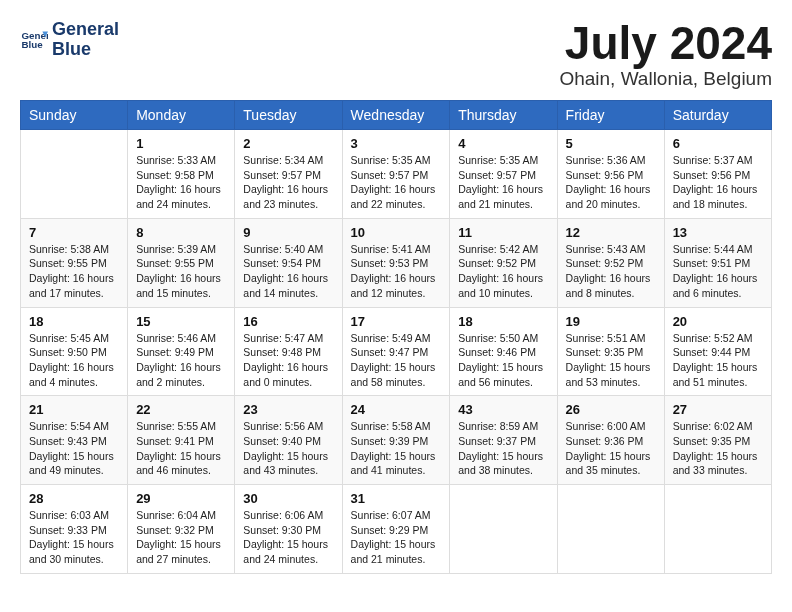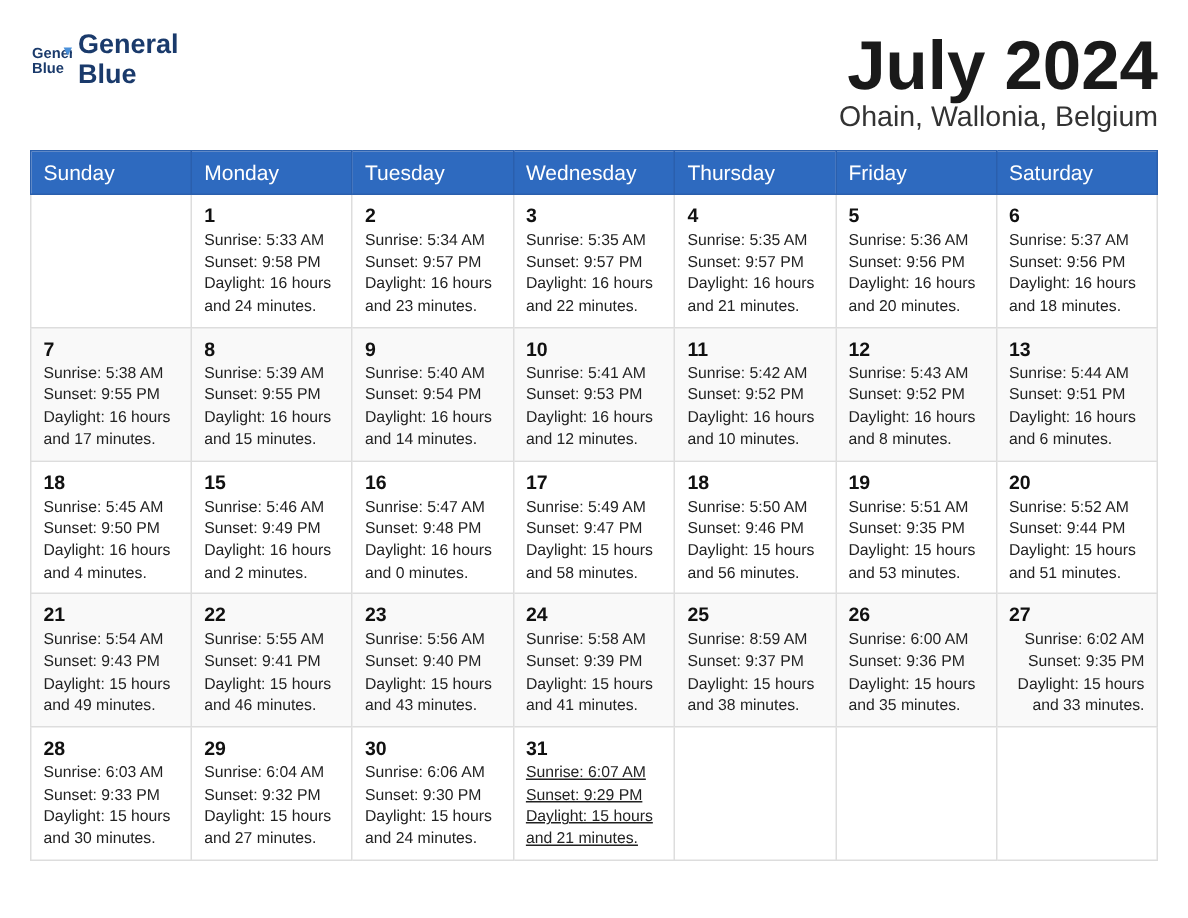--- a/index.html
+++ b/index.html
@@ -295,36 +295,36 @@
 and 43 minutes.</div>
         </td>
         <td>
           <span class="day-number">24</span>
           <div class="day-info" style="white-space: pre-line;">Sunrise: 5:58 AM
 Sunset: 9:39 PM
 Daylight: 15 hours
 and 41 minutes.</div>
         </td>
         <td>
-          <span class="day-number">25</span>
+          <span class="day-number">43</span>
           <div class="day-info" style="white-space: pre-line;">Sunrise: 8:59 AM
 Sunset: 9:37 PM
 Daylight: 15 hours
 and 38 minutes.</div>
         </td>
         <td>
           <span class="day-number">26</span>
           <div class="day-info" style="white-space: pre-line;">Sunrise: 6:00 AM
 Sunset: 9:36 PM
 Daylight: 15 hours
 and 35 minutes.</div>
         </td>
         <td>
           <span class="day-number">27</span>
-          <div class="day-info" style="white-space: pre-line; text-align: right;">Sunrise: 6:02 AM
+          <div class="day-info" style="white-space: pre-line;">Sunrise: 6:02 AM
 Sunset: 9:35 PM
 Daylight: 15 hours
 and 33 minutes.</div>
         </td>
       </tr>
       <tr class="week-row">
         <td>
           <span class="day-number">28</span>
           <div class="day-info" style="white-space: pre-line;">Sunrise: 6:03 AM
 Sunset: 9:33 PM
@@ -340,21 +340,21 @@
         </td>
         <td>
           <span class="day-number">30</span>
           <div class="day-info" style="white-space: pre-line;">Sunrise: 6:06 AM
 Sunset: 9:30 PM
 Daylight: 15 hours
 and 24 minutes.</div>
         </td>
         <td>
           <span class="day-number">31</span>
-          <div class="day-info" style="white-space: pre-line; text-decoration: underline;">Sunrise: 6:07 AM
+          <div class="day-info" style="white-space: pre-line;">Sunrise: 6:07 AM
 Sunset: 9:29 PM
 Daylight: 15 hours
 and 21 minutes.</div>
         </td>
         <td class="empty-cell"></td>
         <td class="empty-cell"></td>
         <td class="empty-cell"></td>
       </tr>
     </tbody>
 </table>

